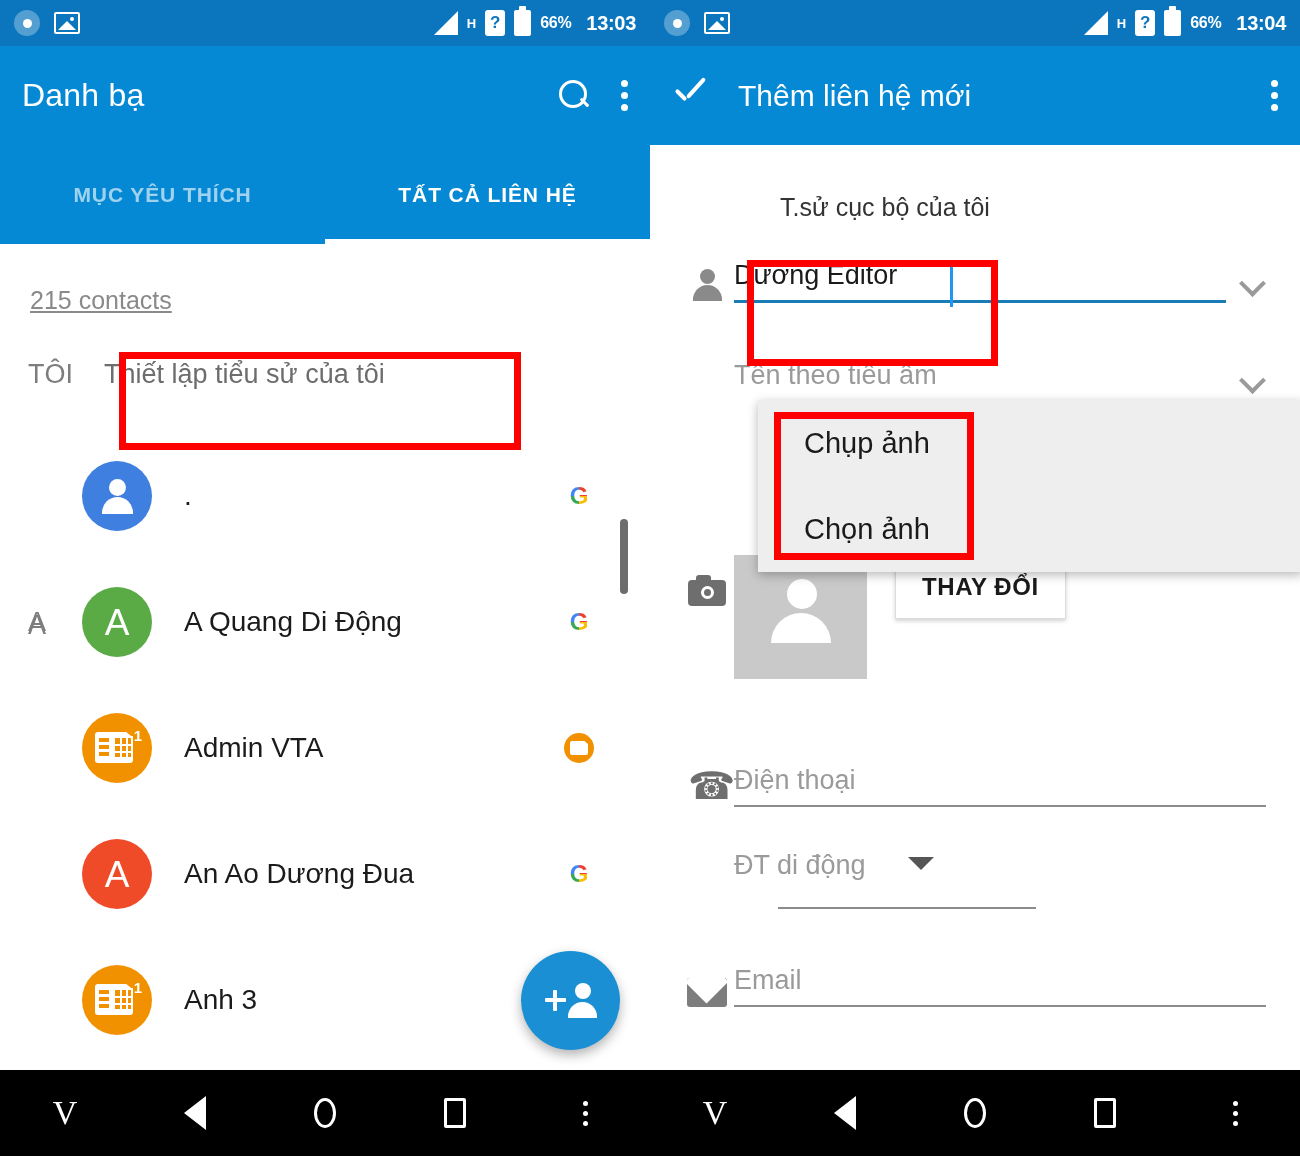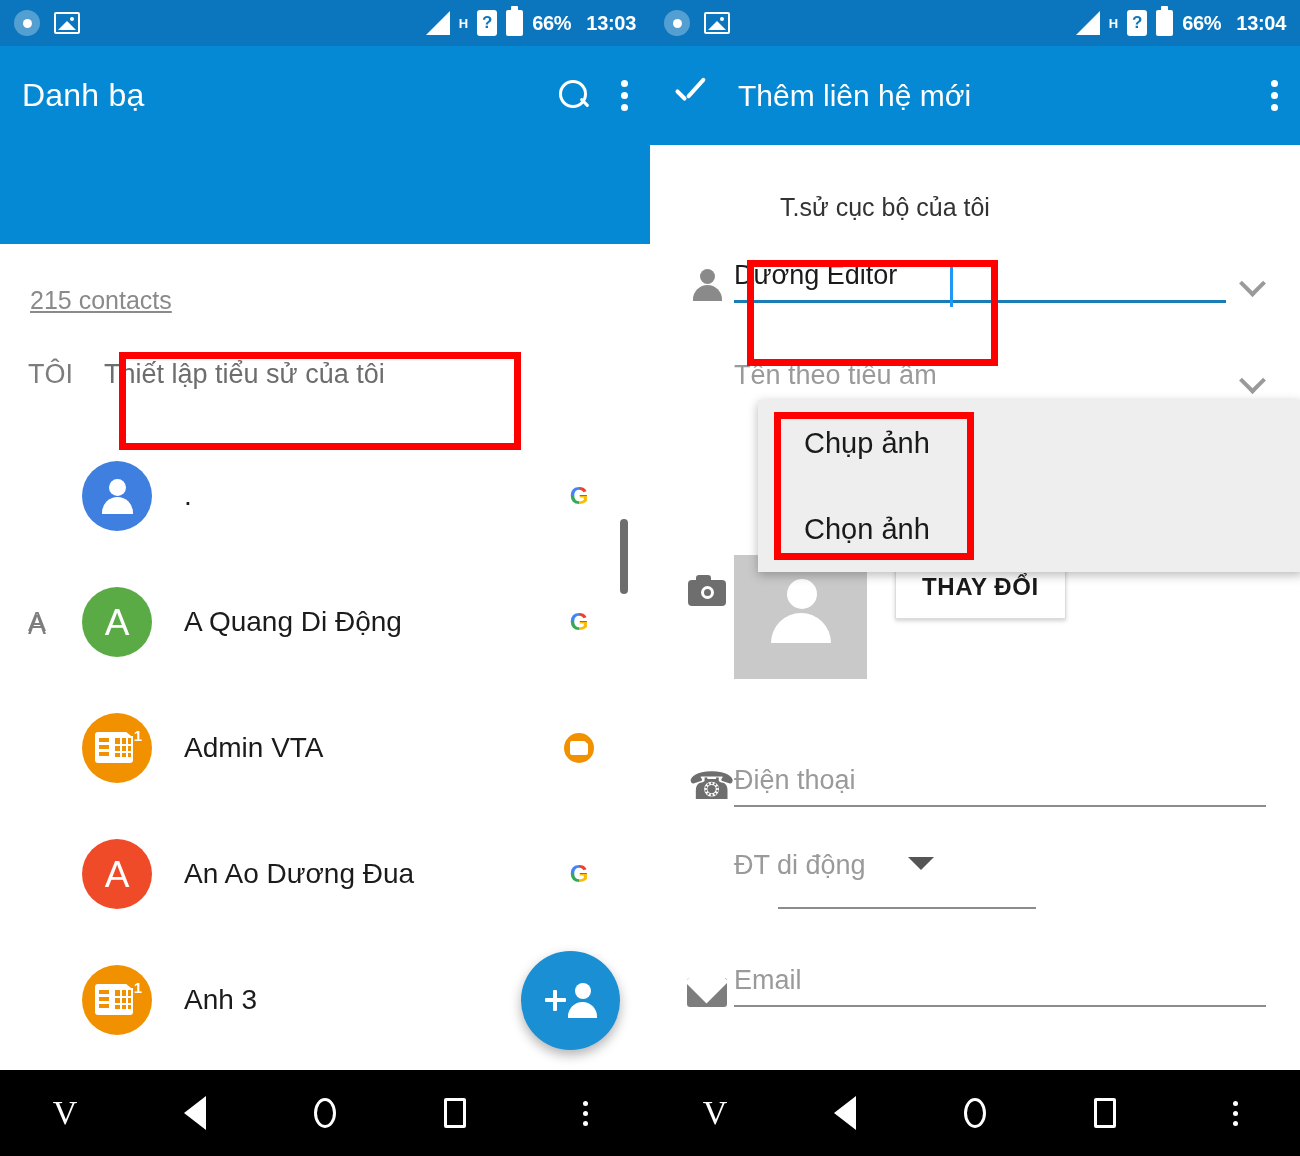--- a/index.html
+++ b/index.html
@@ -17,21 +17,21 @@
   .panel-right { left: 650px; }
 
   
   .statusbar {
     position: absolute; top: 0; left: 0; width: 650px; height: 46px;
     background: #0b76be; color: #fff;
     display: flex; align-items: center; padding: 0 14px;
   }
   .sb-left { display: flex; align-items: center; gap: 14px; }
   .sb-right { margin-left: auto; display: flex; align-items: center; gap: 9px; }
-  .sb-pct { font-size: 20px; font-weight: bold; letter-spacing: -0.3px; }
+  .sb-pct { font-size: 16px; font-weight: bold; letter-spacing: -0.3px; }
   .sb-time { font-size: 20px; font-weight: bold; letter-spacing: -0.3px; margin-left: 6px; }
   .sb-h { font-size: 13px; font-weight: bold; }
 
   .ico-circ {
     width: 26px; height: 26px; border-radius: 50%;
     background: rgba(255,255,255,0.30);
     display: flex; align-items: center; justify-content: center;
   }
   .ico-circ i { display:block; width: 9px; height: 9px; border-radius: 50%; background: #fff; }
   .ico-img {
@@ -303,20 +303,24 @@
         <div class="app-title">Danh bạ</div>
         <div class="appbar-actions">
           <span class="icon-search"></span>
           <span class="icon-dots">
               <span></span>
               <span></span>
               <span></span>
             </span>
         </div>
       </div>
+      <div class="tabs">
+        <div class="tab">MỤC YÊU THÍCH</div>
+        <div class="tab active">TẤT CẢ LIÊN HỆ</div>
+      </div>
     </div>
 
     <div class="list">
       <div class="count">215 contacts</div>
 
       <div class="scrollbar"></div>
 
       <div class="row" style="height:118px">
         <div class="row-index">TÔI</div>
         <div class="row-me-text" style="margin-left:22px">Thiết lập tiểu sử của tôi</div>

